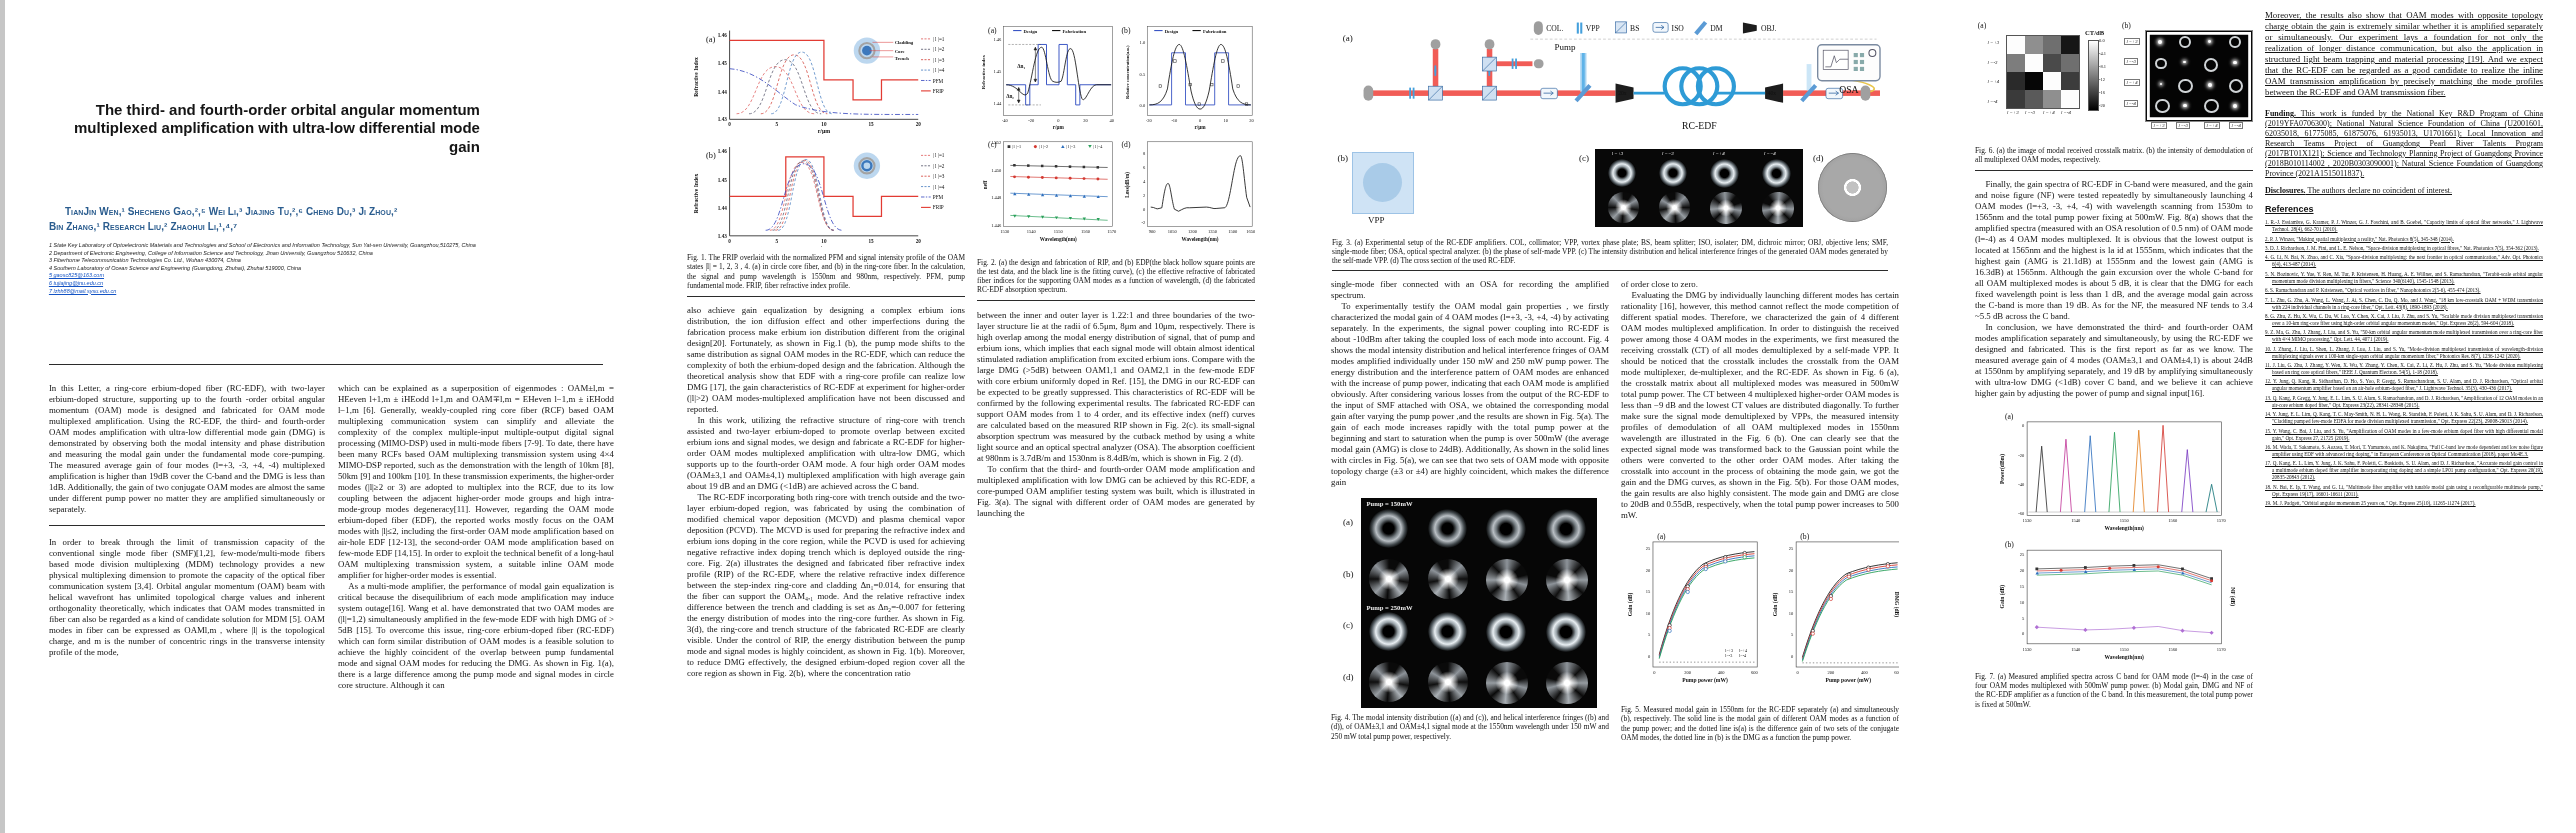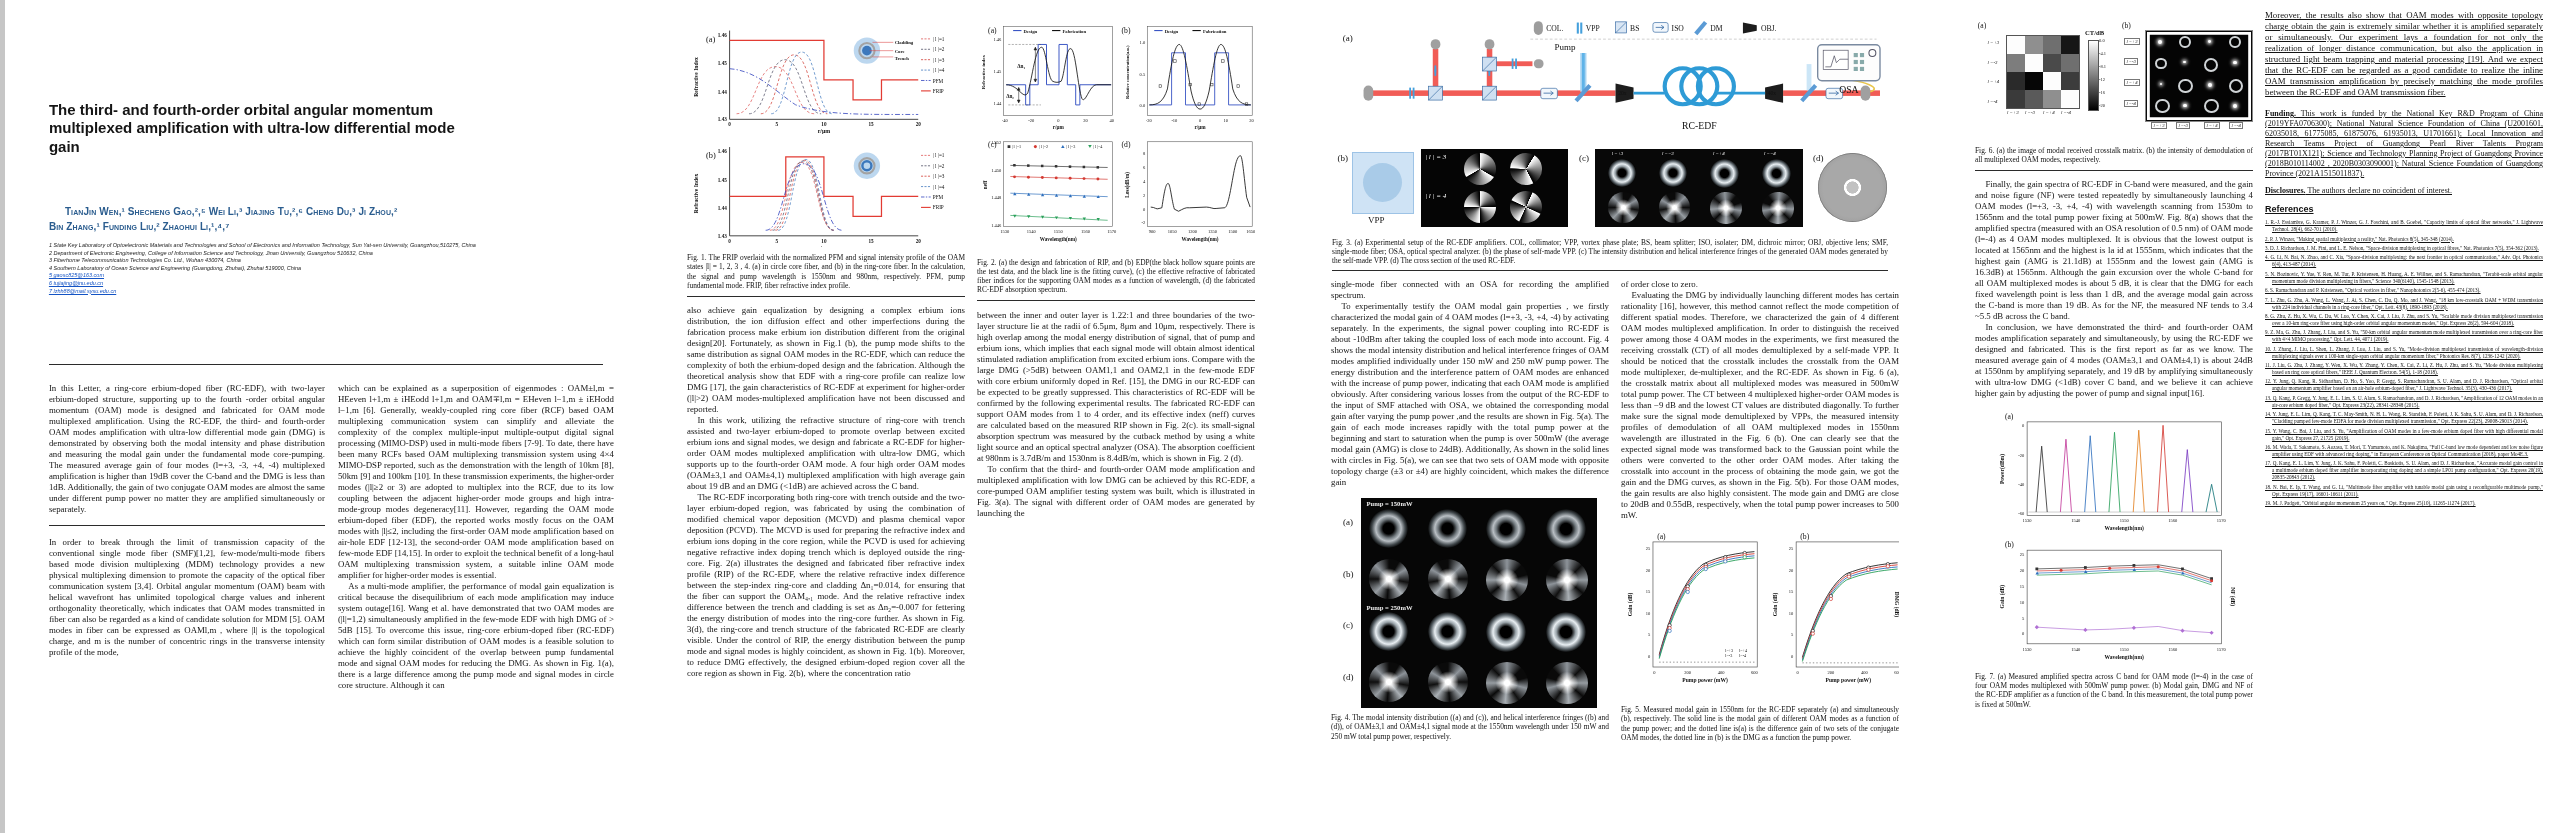--- a/index.html
+++ b/index.html
@@ -6,21 +6,21 @@
   body{position:relative;font-family:"Liberation Serif",serif;color:#141414;}
   .edge{position:absolute;left:0;top:0;width:4.9px;height:834px;background:#c6c6c6;}
   .page{position:absolute;top:0;width:644px;height:834px;background:#fff;overflow:hidden;}
   #page1{left:4.9px}#page2{left:644px}#page3{left:1288px}#page4{left:1932px}
   .abs{position:absolute;}
   .col{position:absolute;width:278px;}
   .body-text{font:8.8px/11px "Liberation Serif",serif;text-align:justify;margin:0;}
   .indent{text-indent:10.4px;}
   .caption{font:7.4px/9.2px "Liberation Serif",serif;text-align:justify;color:#101010;margin:0;}
   .rule{border:none;border-top:1px solid #2b2b2b;margin:0;height:0;}
-  #p1-title{font:bold 15px/18.4px "Liberation Sans",sans-serif;color:#151515;}
+  #p1-title{font:bold 15px/18.4px "Liberation Sans",sans-serif;color:#151515;text-align:right;}
   .authors{font:bold 10px/15px "Liberation Sans",sans-serif;font-variant:small-caps;color:#2a5c8e;letter-spacing:0.1px;}
   .aff{font:italic 5.5px/7.6px "Liberation Sans",sans-serif;color:#1c1c1c;margin:0;}
   .email{color:#1353c4;text-decoration:underline;}
   .abstract{font-weight:normal;}
   .sec-para{font:8px/10px "Liberation Serif",serif;text-align:justify;margin:0 0 7px 0;}
   .lead{font-weight:bold;margin-top:20px;}
   .ref-head{font:bold 9px "Liberation Sans",sans-serif;margin:8.3px 0 4.9px 0;color:#111;}
   .ref{font:5.1px/7px "Liberation Serif",serif;margin:0 0 2.4px 7px;text-indent:-7px;text-align:justify;color:#161616;}
   svg text{font-family:"Liberation Serif",serif;fill:#111;}
   .figwrap{margin:0 auto;}
@@ -40,21 +40,21 @@
   .f6tab{font:italic 4.7px "Liberation Serif",serif;border:0.7px solid #777;background:#fff;padding:0 1.4px;}
 </style>
 </head>
 <body>
 
 <div class="edge"></div>
 
 <div class="page" id="page1">
   <div class="abs" id="p1-title" style="left:44px;top:101px;width:431px;">The third- and fourth-order orbital angular momentum multiplexed amplification with ultra-low differential mode gain</div>
   <div class="abs authors" style="left:60px;top:204px;width:528px;">TianJin Wen,¹ Shecheng Gao,²,⁵ Wei Li,³ Jiajing Tu,²,⁶ Cheng Du,³ Ji Zhou,²</div>
-  <div class="abs authors" style="left:44px;top:219px;width:528px;">Bin Zhang,¹ Funding Liu,² Zhaohui Li,¹,⁴,⁷</div>
+  <div class="abs authors" style="left:44px;top:219px;width:528px;">Bin Zhang,¹ Research Liu,² Zhaohui Li,¹,⁴,⁷</div>
   <div class="abs" style="left:44px;top:242px;width:486px;">
     <p class="aff">1 State Key Laboratory of Optoelectronic Materials and Technologies and School of Electronics and Information Technology, Sun Yat-sen University, Guangzhou,510275, China</p>
     <p class="aff">2 Department of Electronic Engineering, College of Information Science and Technology, Jinan University, Guangzhou 510632, China</p>
     <p class="aff">3 Fiberhome Telecommunication Technologies Co. Ltd., Wuhan 430074, China</p>
     <p class="aff">4 Southern Laboratory of Ocean Science and Engineering (Guangdong, Zhuhai), Zhuhai 519000, China</p>
     <p class="aff email">5 gaosc825@163.com</p>
     <p class="aff email">6 tujiajing@jnu.edu.cn</p>
     <p class="aff email">7 lzhh88@mail.sysu.edu.cn</p>
   </div>
   <hr class="rule abs" style="left:44px;top:364px;width:554px;">
@@ -432,28 +432,20 @@
         <text x="745" y="110" font-size="14" text-anchor="middle">OSA</text>
       </g>
     </svg>
     
     <div class="f3row">
       <span class="abs panel-label" style="left:5.6px;top:5.6px;">(b)</span>
       <div class="abs" style="left:19.5px;top:4.2px;width:60px;height:60px;background:#cfe3f5;border:0.7px solid #9dc3e6;">
         <div style="position:absolute;left:10.4px;top:10.4px;width:39px;height:39px;border-radius:50%;background:#a9cbe8;"></div>
       </div>
       <span class="abs" style="left:36px;top:67px;font:9px 'Liberation Serif',serif;">VPP</span>
-      <div class="abs" style="left:89px;top:1.4px;width:147px;height:78px;background:#050505;">
-        <span class="abs" style="left:4.2px;top:4.2px;color:#fff;font:italic 7px 'Liberation Serif',serif;">| l | = 3</span>
-        <div class="abs pw pw3" style="left:43px;top:3.5px;width:32px;height:32px;"></div>
-        <div class="abs pw pw3" style="left:89px;top:3.5px;width:32px;height:32px;transform:rotate(33deg);"></div>
-        <span class="abs" style="left:4.2px;top:43px;color:#fff;font:italic 7px 'Liberation Serif',serif;">| l | = 4</span>
-        <div class="abs pw pw4" style="left:43px;top:42px;width:32px;height:32px;"></div>
-        <div class="abs pw pw4" style="left:89px;top:42px;width:32px;height:32px;transform:rotate(25deg);"></div>
-      </div>
       <span class="abs panel-label" style="left:247px;top:5.6px;">(c)</span>
       <div class="abs" style="left:263px;top:1.4px;width:208px;height:78px;background:#080808;">
         <span class="abs mlabel" style="left:16.7px;top:2.1px;color:#fff;">l =+3</span>
         <span class="abs mlabel" style="left:67px;top:2.1px;color:#fff;">l =−3</span>
         <span class="abs mlabel" style="left:118px;top:2.1px;color:#fff;">l =+4</span>
         <span class="abs mlabel" style="left:169px;top:2.1px;color:#fff;">l =−4</span>
         <div class="abs donut" style="left:12.5px;top:10.4px;width:28px;height:28px;"></div>
         <div class="abs donut" style="left:64px;top:10.4px;width:28px;height:28px;"></div>
         <div class="abs donut" style="left:115px;top:10.4px;width:29px;height:29px;"></div>
         <div class="abs donut" style="left:167px;top:10.4px;width:29px;height:29px;"></div>

